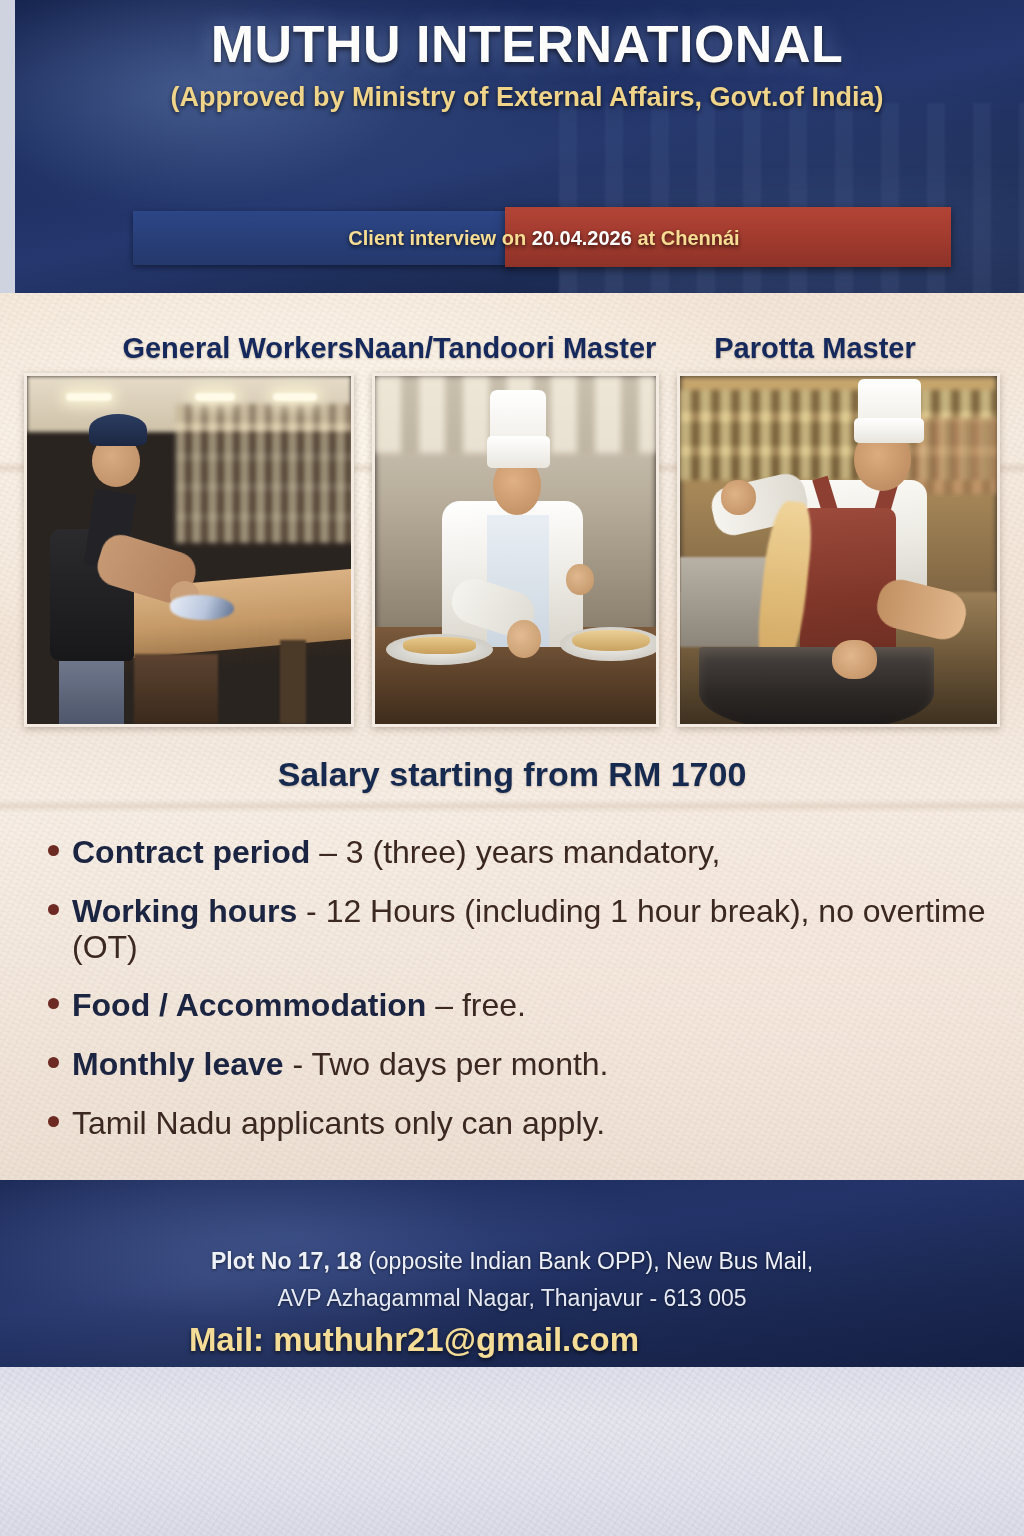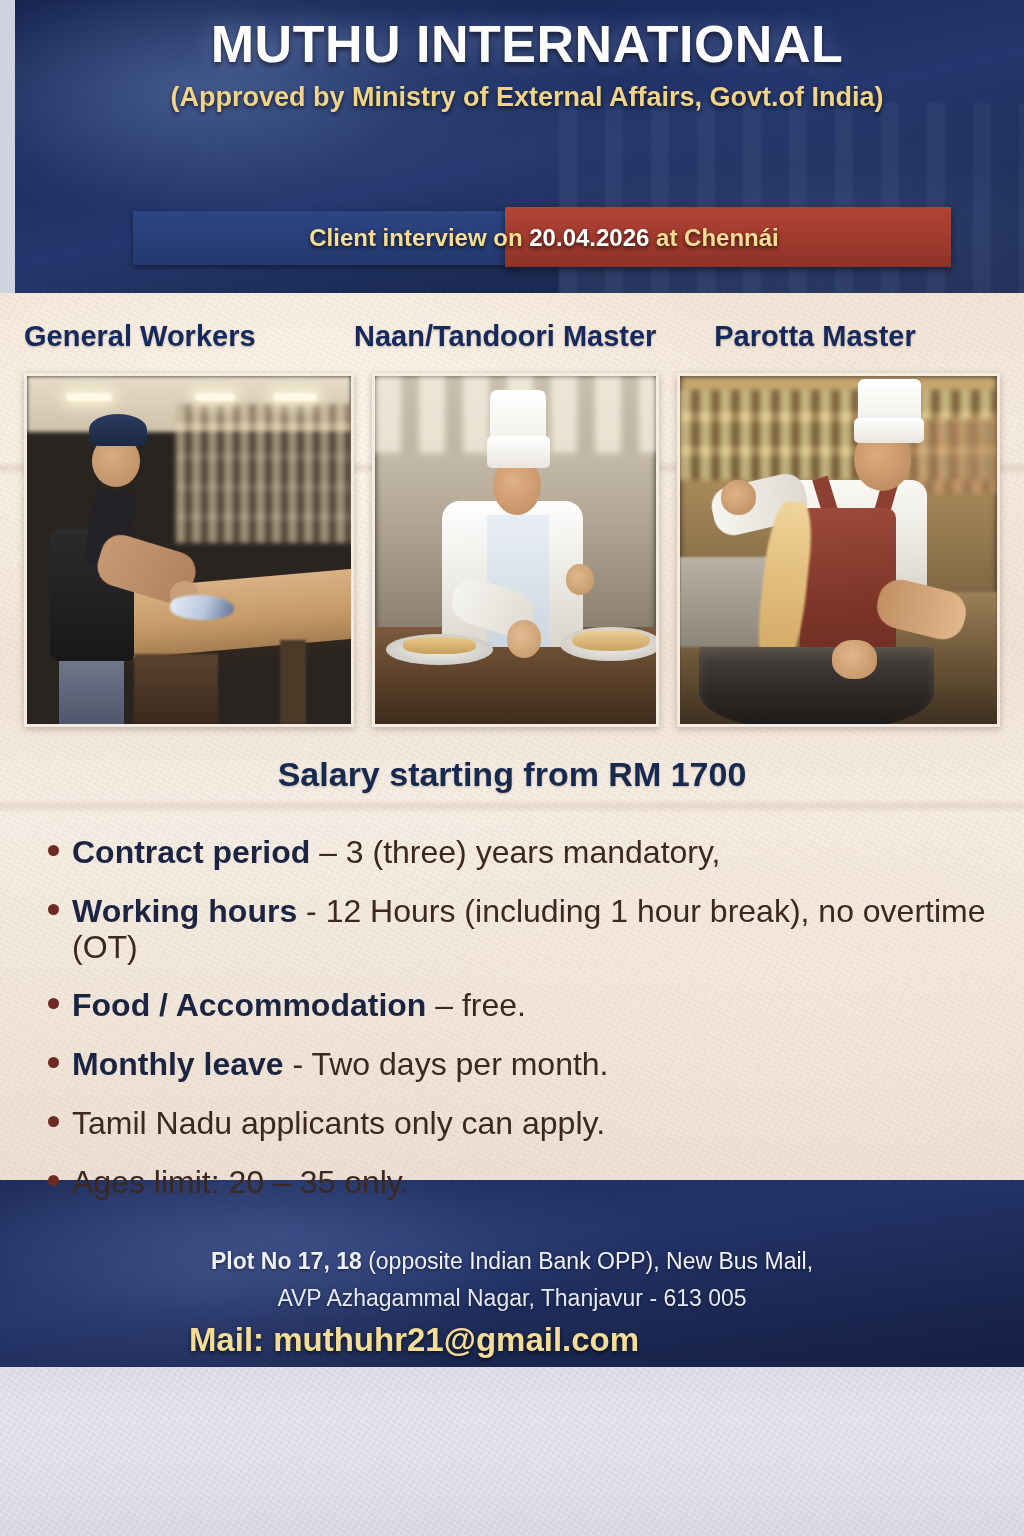--- a/index.html
+++ b/index.html
@@ -80,21 +80,21 @@
     box-shadow:0 2px 6px rgba(0,0,0,.45);
   }
   .strip-red {
     position:absolute; left:372px; top:-4px; width:446px; height:60px;
     background:linear-gradient(180deg,#b24436 0%,#a03a2e 55%,#8e3228 100%);
     box-shadow:0 3px 8px rgba(0,0,0,.5);
   }
   .interview-text {
     position:relative; z-index:4;
     width:100%; text-align:center;
-    font-size:24px; font-weight:bold; white-space:nowrap;
+    font-size:20px; font-weight:bold; white-space:nowrap;
     padding-left:4px;
   }
   .iv-yellow { color:#f7dd94; text-shadow:0 2px 4px rgba(0,0,0,.7); }
   .iv-white  { color:#ffffff; text-shadow:0 2px 4px rgba(0,0,0,.7); }
 
   
   .body-area {
     position:absolute; left:0; top:293px;
     width:1024px; height:887px;
     background:
@@ -122,23 +122,23 @@
     position:absolute; left:0; top:27px; width:1024px;
     display:flex; align-items:baseline;
     padding:0 24px;
     z-index:2;
   }
   .job-title {
     font-size:29px; font-weight:bold; color:#15295c;
     text-shadow:0 1px 2px rgba(120,100,85,.45);
     white-space:nowrap;
   }
-  .jt1 { width:330px; text-align:left; }
+  .jt1 { width:330px; text-align:right; }
   .jt2 { width:300px; text-align:center; }
-  .jt3 { width:322px; text-align:center; }
+  .jt3 { width:322px; text-align:center;margin-top:12px; }
 
   
   .photos {
     position:absolute; left:24px; top:80px;
     width:976px; height:354px;
     display:flex; gap:18px;
     z-index:2;
   }
   .photo {
     position:relative; overflow:hidden;
@@ -628,24 +628,20 @@
       <div class="bullet">
         <span class="dot"></span>
         <span><span class="b-strong">Monthly leave</span><span class="b-rest"> - Two days per month.</span></span>
       </div>
 
       <div class="bullet">
         <span class="dot"></span>
         <span><span class="b-rest">Tamil Nadu applicants only can apply.</span></span>
       </div>
 
-      <div class="bullet">
-        <span class="dot"></span>
-        <span><span class="b-rest">Ages limit:  20 – 35 only.</span></span>
-      </div>
 
     </div>
   </div>
 
   <div class="footer">
     <div class="addr1">
       <b>Plot No 17, 18</b><span> (opposite Indian Bank OPP), New Bus Mail,</span>
     </div>
     <div class="addr2">AVP Azhagammal Nagar, Thanjavur - 613 005</div>
     <div class="mail">Mail: muthuhr21@gmail.com</div>

